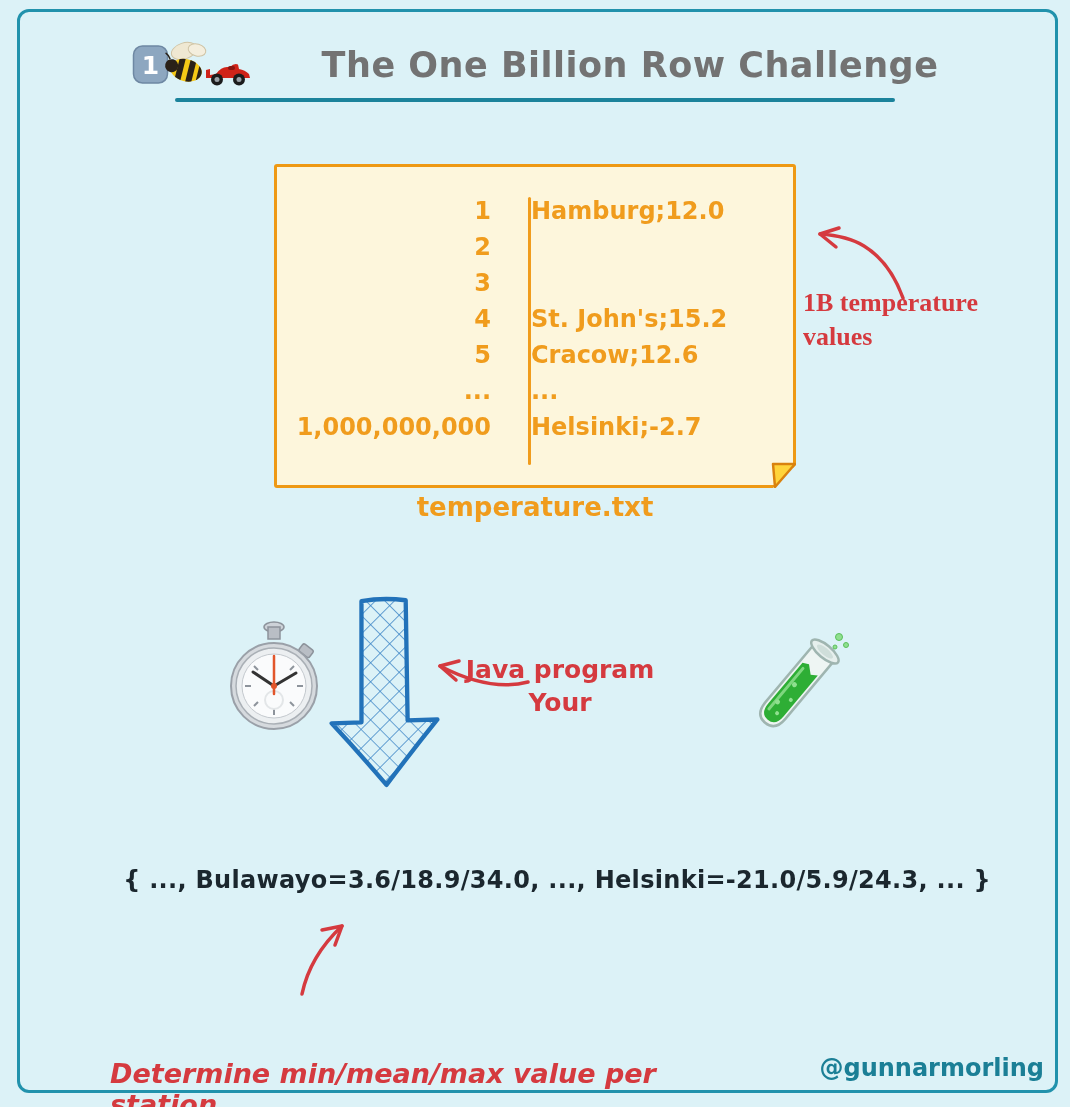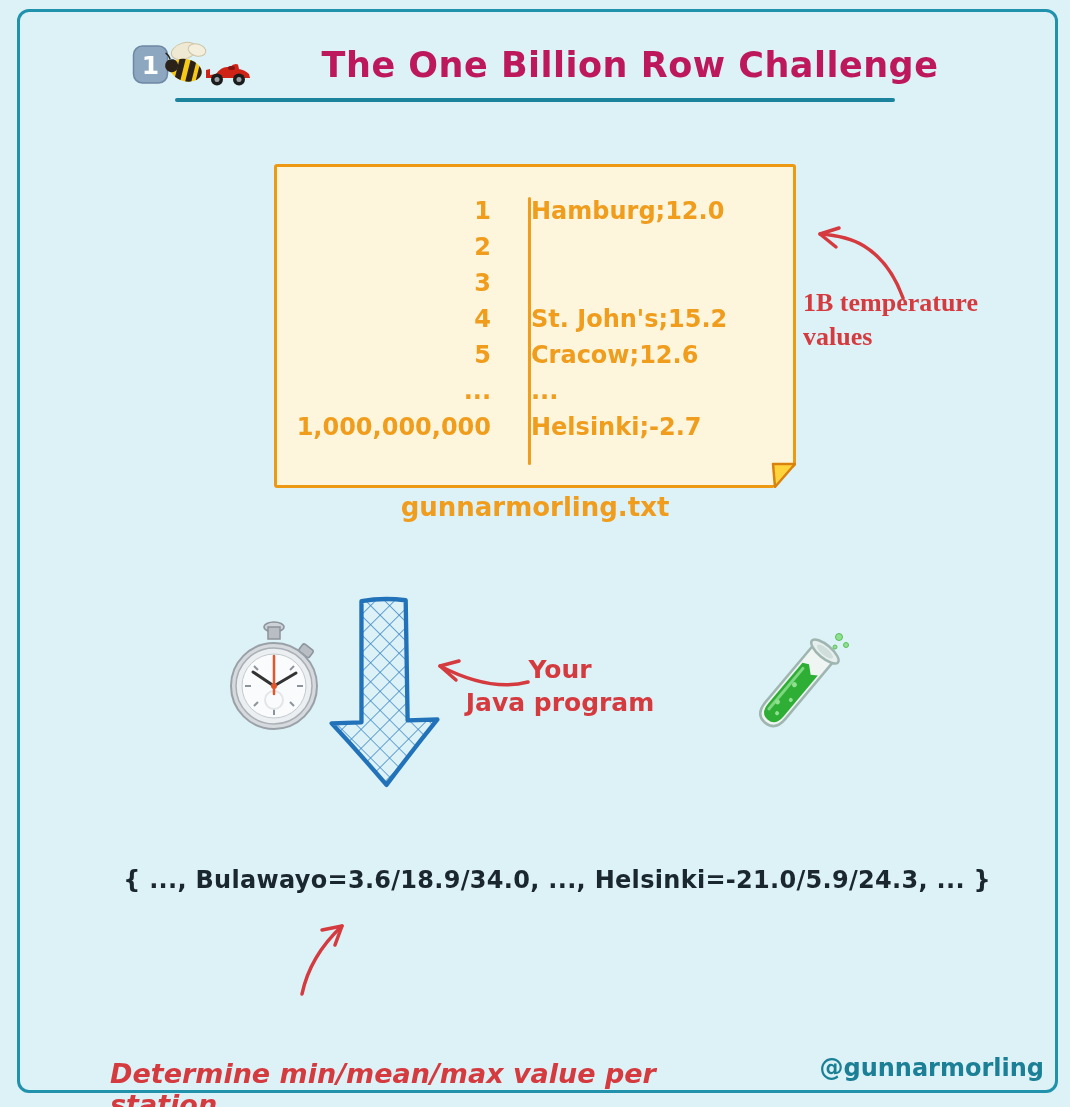--- a/index.html
+++ b/index.html
@@ -18,21 +18,21 @@
   .abs { position:absolute; }
 
   
   .title-row {
     position:absolute; top:38px; left:0; right:0; height:54px;
     display:flex; justify-content:center; align-items:center; gap:26px;
   }
   .emoji-cluster { position:relative; width:120px; height:50px; }
   .emoji-cluster svg { position:absolute; }
   .page-title {
-    color:#be185d; font-size:35px; font-weight:600; letter-spacing:.5px;
+    color:#737373; font-size:35px; font-weight:600; letter-spacing:.5px;
     white-space:nowrap;
     margin-left:44px;
   }
   .title-underline {
     position:absolute; top:98px; left:175px; width:720px; height:4px;
     background:#1b839b; border-radius:3px;
   }
 
   
   .card {
@@ -148,21 +148,21 @@
       <span class="val">Helsinki;-2.7</span>
     </div>
   </div>
   <div class="card-divider"></div>
 
   <svg class="fold-svg" width="38" height="38" viewBox="0 0 38 38">
     <polygon points="15,38 38,15 38,38" fill="#dcf2f7"></polygon>
     <polygon points="15,14 37,14 17,37" fill="#ffd43b" stroke="#d9820e" stroke-width="2.5" stroke-linejoin="round"></polygon>
   </svg>
 </div>
-<div class="card-caption">gunnarmorling.txt</div>
+<div class="card-caption">temperature.txt</div>
 
 <svg class="abs" style="left:800px;top:224px" width="120" height="85" viewBox="0 0 120 85">
   <path d="M103,74 Q90,38 64,22 Q48,12 20,10" stroke="#d53a3f" stroke-width="3.5" fill="none" stroke-linecap="round"></path>
   <path d="M20,10 L39,4 M20,10 L36,23" stroke="#d53a3f" stroke-width="3.5" fill="none" stroke-linecap="round"></path>
 </svg>
 <div class="abs note temp-note">1B temperature values</div>
 
 <svg class="abs" style="left:230px;top:620px" width="88" height="115" viewBox="0 0 88 115">
   <ellipse cx="44" cy="7" rx="10" ry="5" fill="#cdd2d8" stroke="#8d939b" stroke-width="1.5"></ellipse>
   <rect x="38" y="7" width="12" height="12" fill="#b9bec5" stroke="#8d939b" stroke-width="1.5"></rect>
@@ -196,22 +196,22 @@
     </pattern>
   </defs>
   <path d="M40,6 Q62,2 86,5 L88,130 L119,129 Q94,160 66,197 Q36,162 9,133 L40,132 Z" fill="url(#xhatch)" stroke="#2272b9" stroke-width="4.5" stroke-linejoin="round" stroke-linecap="round"></path>
 </svg>
 
 <svg class="abs" style="left:428px;top:652px" width="105" height="42" viewBox="0 0 105 42">
   <path d="M100,30 Q62,40 12,14" stroke="#d53a3f" stroke-width="3.5" fill="none" stroke-linecap="round"></path>
   <path d="M12,14 L31,9 M12,14 L28,28" stroke="#d53a3f" stroke-width="3.5" fill="none" stroke-linecap="round"></path>
 </svg>
 <div class="abs note program-note">
+  <div>Java program</div>
   <div>Your</div>
-  <div>Java program</div>
 </div>
 
 <svg class="abs" style="left:742px;top:628px" width="108" height="114" viewBox="0 0 108 114">
   <g transform="rotate(40 54 58)">
     <path d="M41,14 L41,90 Q41,106 54,106 Q67,106 67,90 L67,14 Z" fill="#eef5f3" stroke="#9fb5b0" stroke-width="2.5"></path>
     <path d="M44,36 L44,89 Q44,102 54,102 Q64,102 64,89 L64,36 L58,40 L50,33 Z" fill="#2eae35"></path>
     <path d="M48,40 L48,93" stroke="#7fd77f" stroke-width="3" stroke-linecap="round"></path>
     <circle cx="52" cy="58" r="2.5" fill="#8fe08f"></circle>
       <circle cx="59" cy="72" r="2" fill="#8fe08f"></circle>
     <circle cx="50" cy="82" r="2.5" fill="#8fe08f"></circle>

